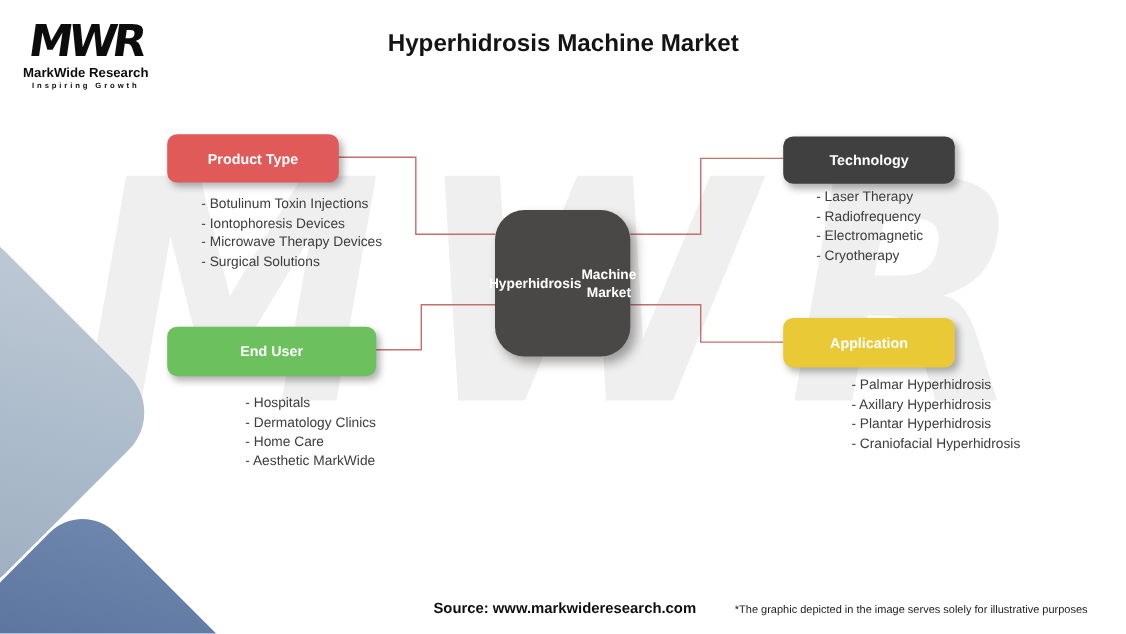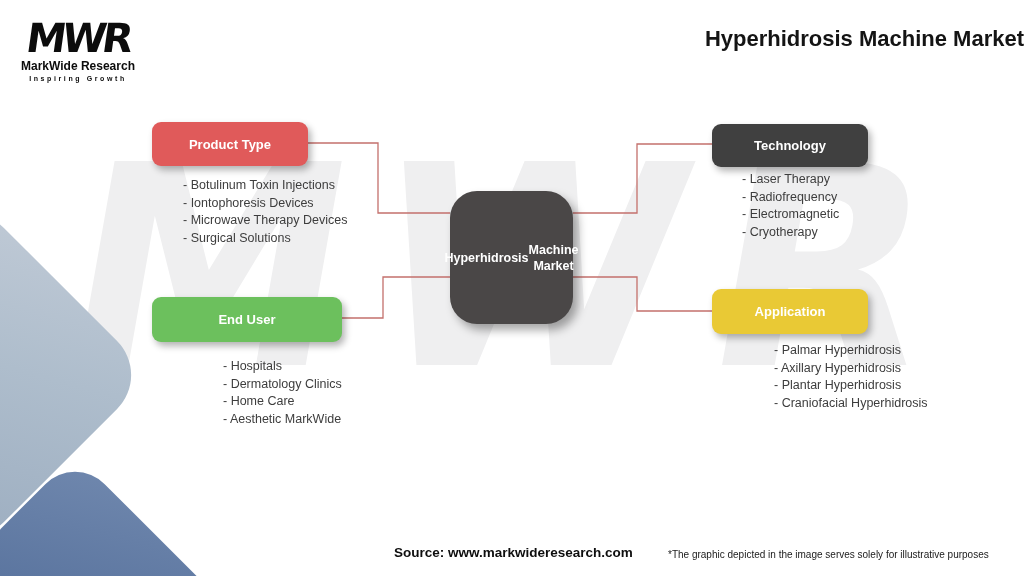--- a/index.html
+++ b/index.html
@@ -87,21 +87,21 @@
     font-weight: bold;
     letter-spacing: 2.6px;
     color: #0c0c0c;
     margin-top: 2px;
     white-space: nowrap;
   }
   .page-title {
     position: absolute;
     left: 0; top: 26px;
     width: 1024px;
-    text-align: right;
+    text-align: center;
     font-size: 22px;
     font-weight: bold;
     color: #141414;
     z-index: 3;
   }
 
   
   .branch-box {
     position: absolute;
     z-index: 3;

